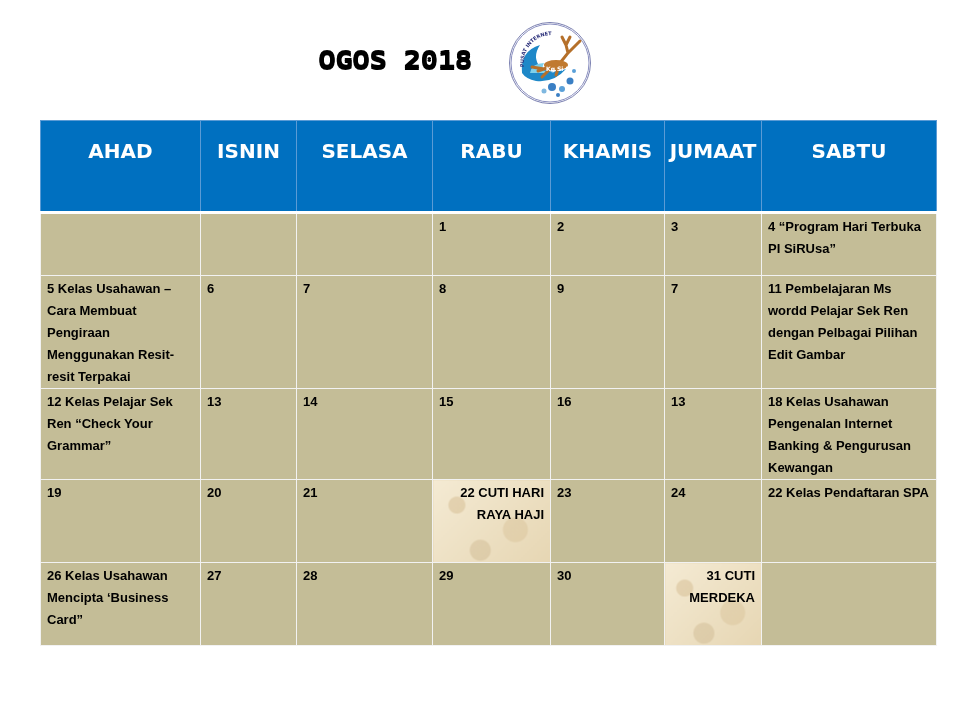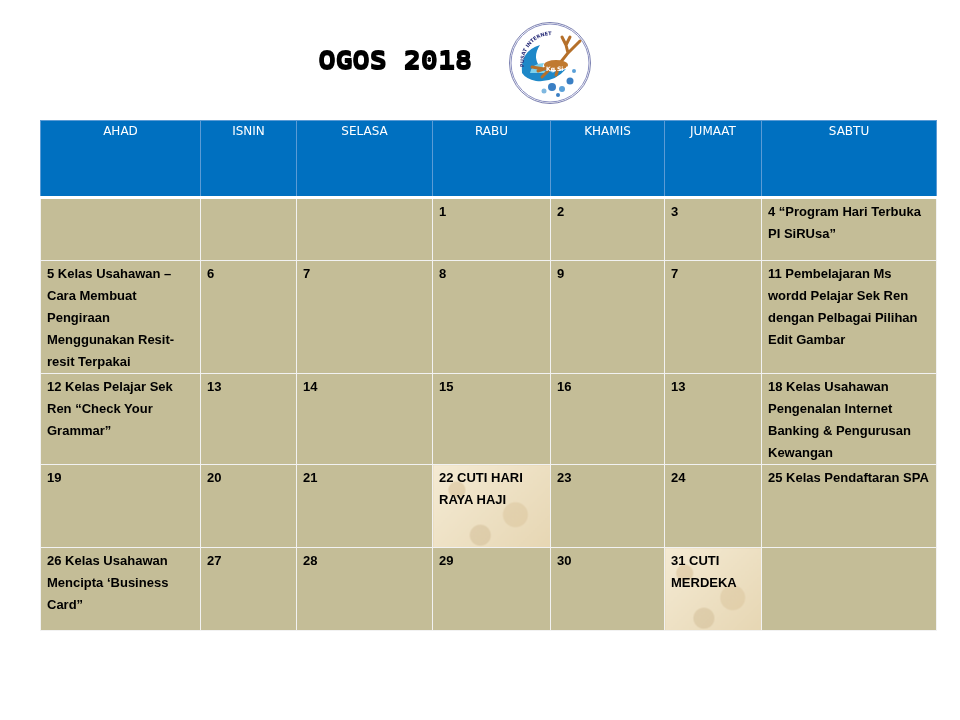--- a/index.html
+++ b/index.html
@@ -19,36 +19,37 @@
     border: 1px solid #7a7fb0; background: #fff; overflow: hidden;
   }
   table.cal {
     position: absolute; left: 40px; top: 120px; width: 896px; border-collapse: collapse; table-layout: fixed;
   }
   table.cal th, table.cal td {
     border: 2px solid #ffffff; border-top-width: 2px; vertical-align: top; padding: 0;
   }
   table.cal th {
     background: #0070c0; color: #fff; font-family: "DejaVu Sans", sans-serif;
-    font-weight: normal; font-size: 12px; height: 72px; text-align: center; padding-top: 3px;
+    font-weight: bold; font-size: 20px; height: 72px; text-align: center; padding-top: 18px;
     border-color: #5b9bd5; border-width: 1px;
   }
   table.cal td {
     background: #c4bd97; color: #000; font-family: "Liberation Sans", sans-serif; font-weight: bold;
     font-size: 13px; line-height: 22px; padding: 2px 6px 0 6px;
     border-color: #f2f2f2; border-width: 1px;
   }
   table.cal tr.r0 td { border-top: 3px solid #fff; }
   table.cal td.holiday {
     background: #efe2c4;
     background-image:
       radial-gradient(circle at 20% 30%, rgba(200,170,120,0.35) 0 8px, transparent 9px),
       radial-gradient(circle at 70% 60%, rgba(210,185,140,0.35) 0 12px, transparent 13px),
       radial-gradient(circle at 40% 85%, rgba(190,165,120,0.3) 0 10px, transparent 11px),
       linear-gradient(135deg, #f4ead3, #e6d6b3);
+    text-align: right;
   }
 </style>
 </head>
 <body>
 
 <div class="title">OGOS 2018</div>
 
 <div class="logo">
   <svg width="80" height="80" viewBox="0 0 80 80">
     <defs>
@@ -119,21 +120,21 @@
       <td>13</td>
       <td>18 Kelas Usahawan Pengenalan Internet Banking &amp; Pengurusan Kewangan</td>
     </tr>
     <tr style="height:83px">
       <td>19</td>
       <td>20</td>
       <td>21</td>
       <td class="holiday">22 CUTI HARI RAYA HAJI</td>
       <td>23</td>
       <td>24</td>
-      <td>25  Kelas Pendaftaran SPA</td>
+      <td>22  Kelas Pendaftaran SPA</td>
     </tr>
     <tr style="height:83px">
       <td>26 Kelas Usahawan Mencipta ‘Business Card”</td>
       <td>27</td>
       <td>28</td>
       <td>29</td>
       <td>30</td>
       <td class="holiday">31 CUTI MERDEKA</td>
       <td></td>
     </tr>

